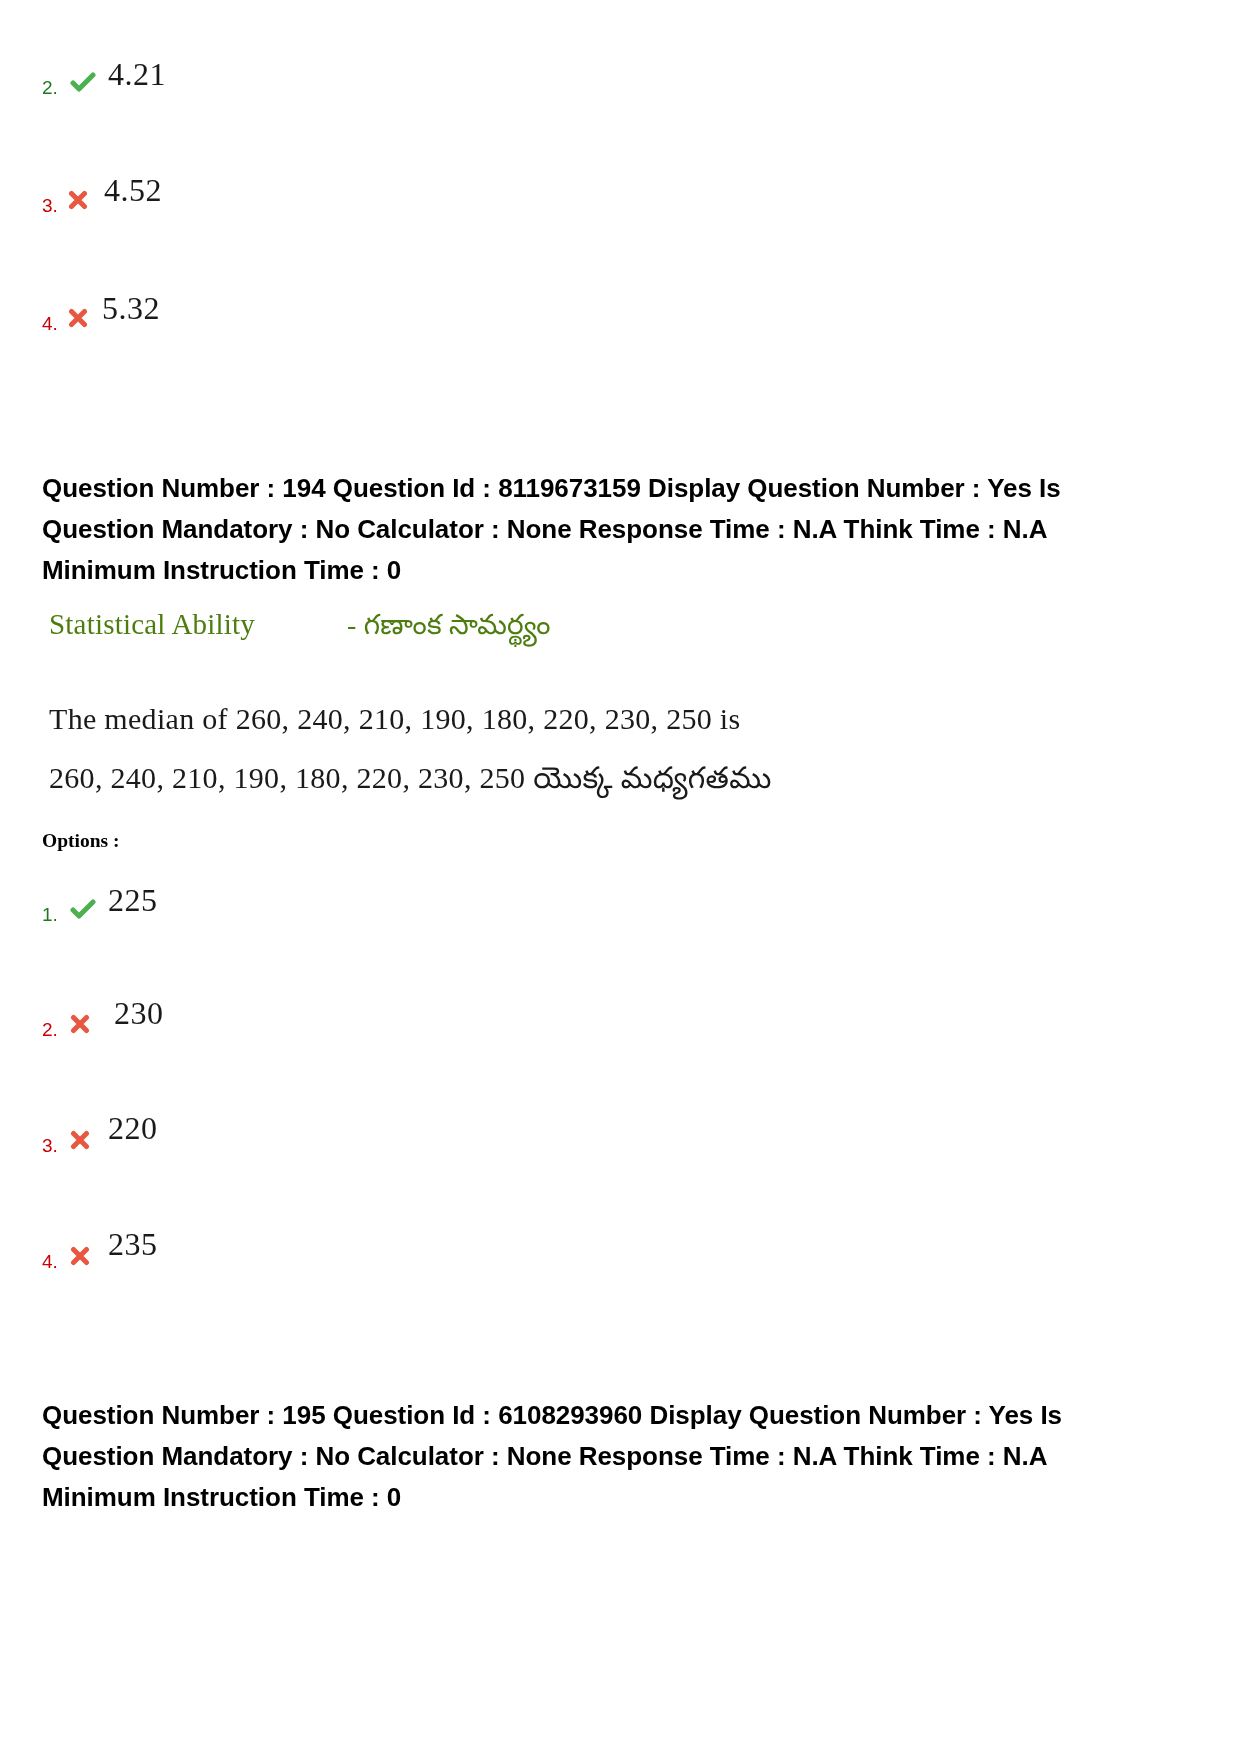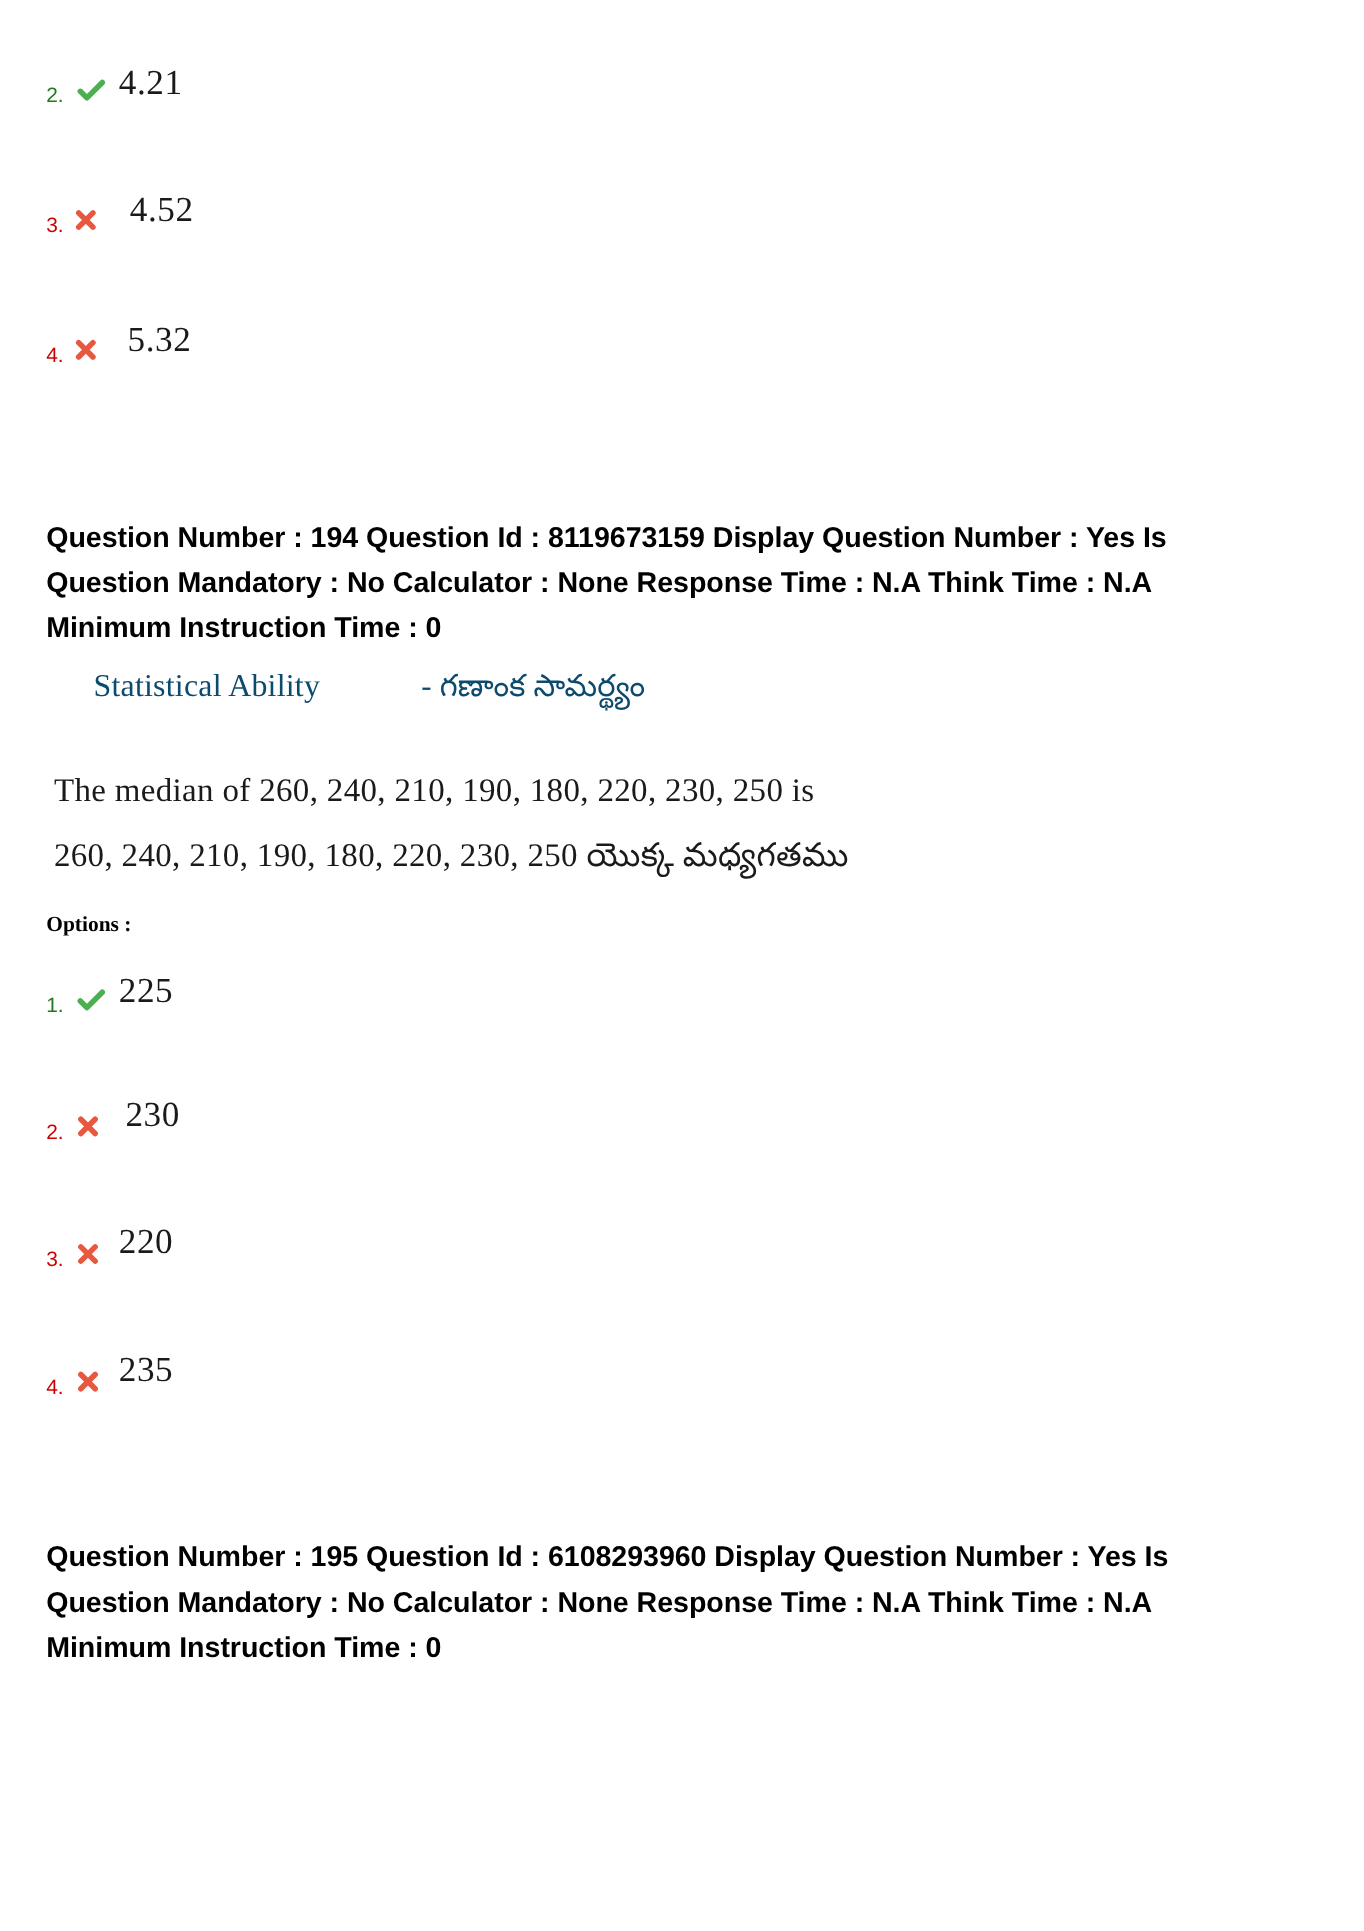--- a/index.html
+++ b/index.html
@@ -70,24 +70,23 @@
     line-height: 41px;
     color: #000;
     letter-spacing: -0.05px;
     width: 1035px;
   }
 
   
   .subject-line {
     font-family: "Liberation Serif", serif;
     font-size: 29px;
-    color: #0c4a6e;
+    color: #4d7c0f;
     white-space: nowrap;
     letter-spacing: 0.2px;
-    margin-left: 36px;
   }
   .subject-line .telugu {
     font-family: "Liberation Serif", serif;
     font-size: 28px;
   }
   .spacer-tab { display: inline-block; width: 92px; }
 
   
   .qbody {
     font-family: "Liberation Serif", serif;
@@ -125,31 +124,31 @@
         <span class="opt-text" style="top:6px; left:66px;">4.21</span>
       </div>
 
       <div class="opt-row" style="height:118px;">
         <span class="opt-num wrong" style="top:26px;">3.</span>
         <span class="mark" style="top:20px; left:26px; width:20px; height:20px;">
           <svg width="20" height="20" viewBox="0 0 20 20">
             <path d="M3.5 3.5 L16.5 16.5 M16.5 3.5 L3.5 16.5" stroke="#e8573f" stroke-width="5" stroke-linecap="round"></path>
           </svg>
         </span>
-        <span class="opt-text" style="top:4px; left:76px;">4.52</span>
+        <span class="opt-text" style="top:4px; left:62px;">4.52</span>
       </div>
 
       <div class="opt-row" style="height:118px;">
         <span class="opt-num wrong" style="top:26px;">4.</span>
         <span class="mark" style="top:20px; left:26px; width:20px; height:20px;">
           <svg width="20" height="20" viewBox="0 0 20 20">
             <path d="M3.5 3.5 L16.5 16.5 M16.5 3.5 L3.5 16.5" stroke="#e8573f" stroke-width="5" stroke-linecap="round"></path>
           </svg>
         </span>
-        <span class="opt-text" style="top:4px; left:74px;">5.32</span>
+        <span class="opt-text" style="top:4px; left:60px;">5.32</span>
       </div>
 
     </div>
 
     <div class="qmeta abs" style="left:0; top:468px;">Question Number : 194 Question Id : 8119673159 Display Question Number : Yes Is Question Mandatory : No Calculator : None Response Time : N.A Think Time : N.A Minimum Instruction Time : 0</div>
 
     <div class="abs subject-line" style="left:7px; top:608px;">
       <span>Statistical Ability</span><span class="spacer-tab"></span><span class="telugu">- గణాంక సామర్థ్యం</span>
     </div>
 

